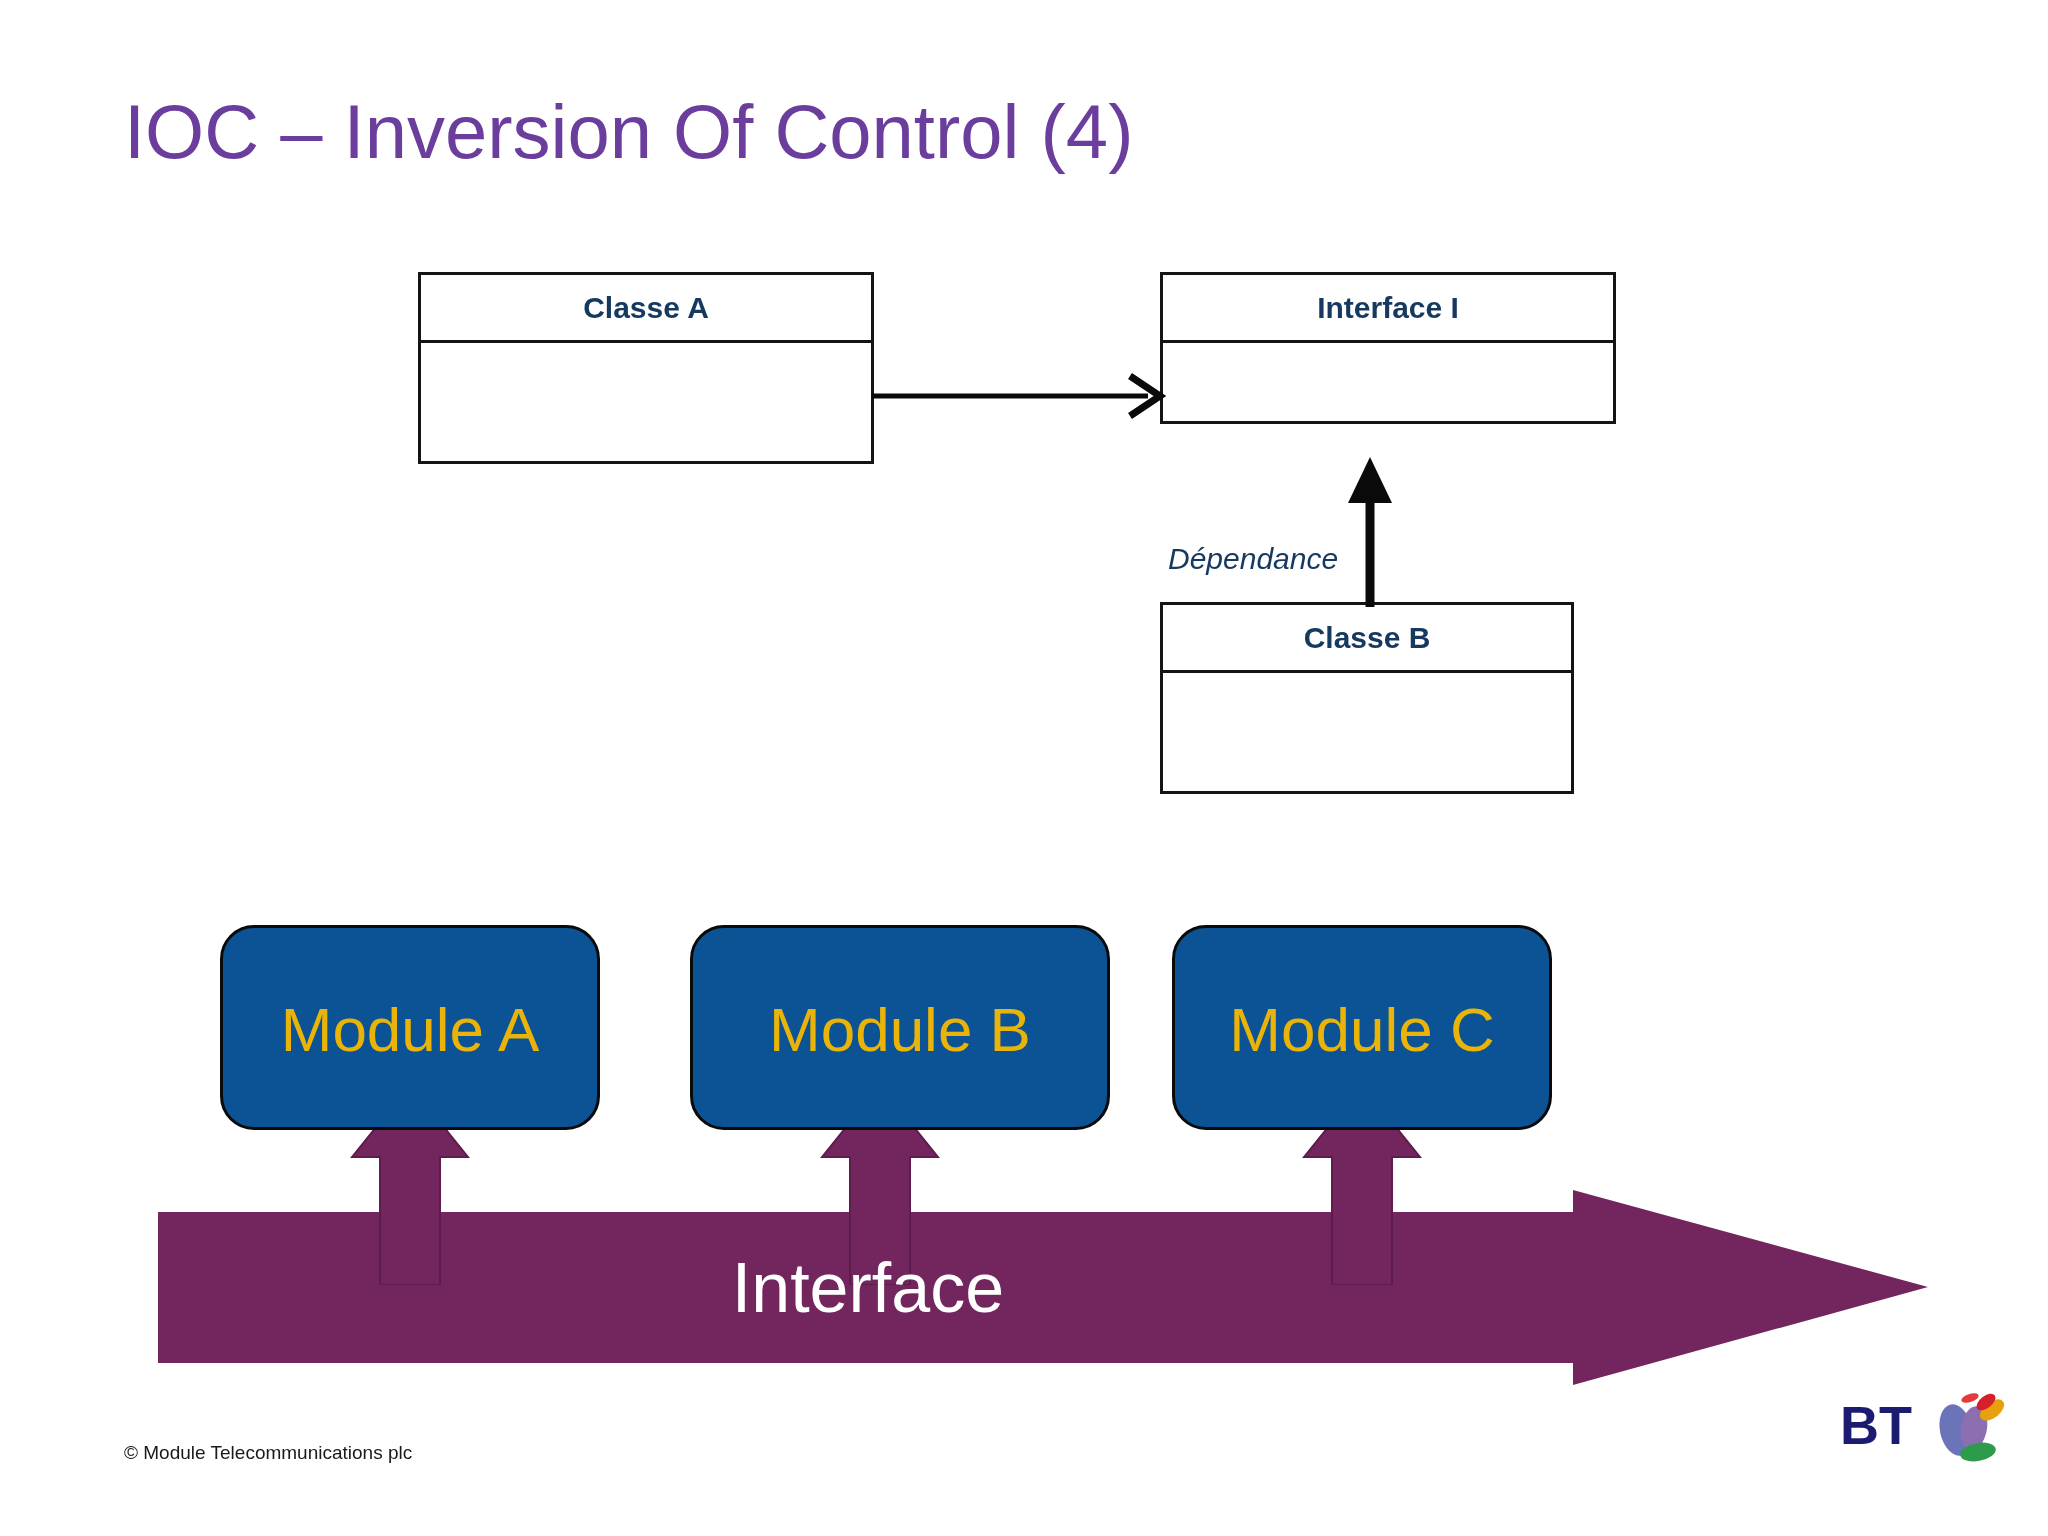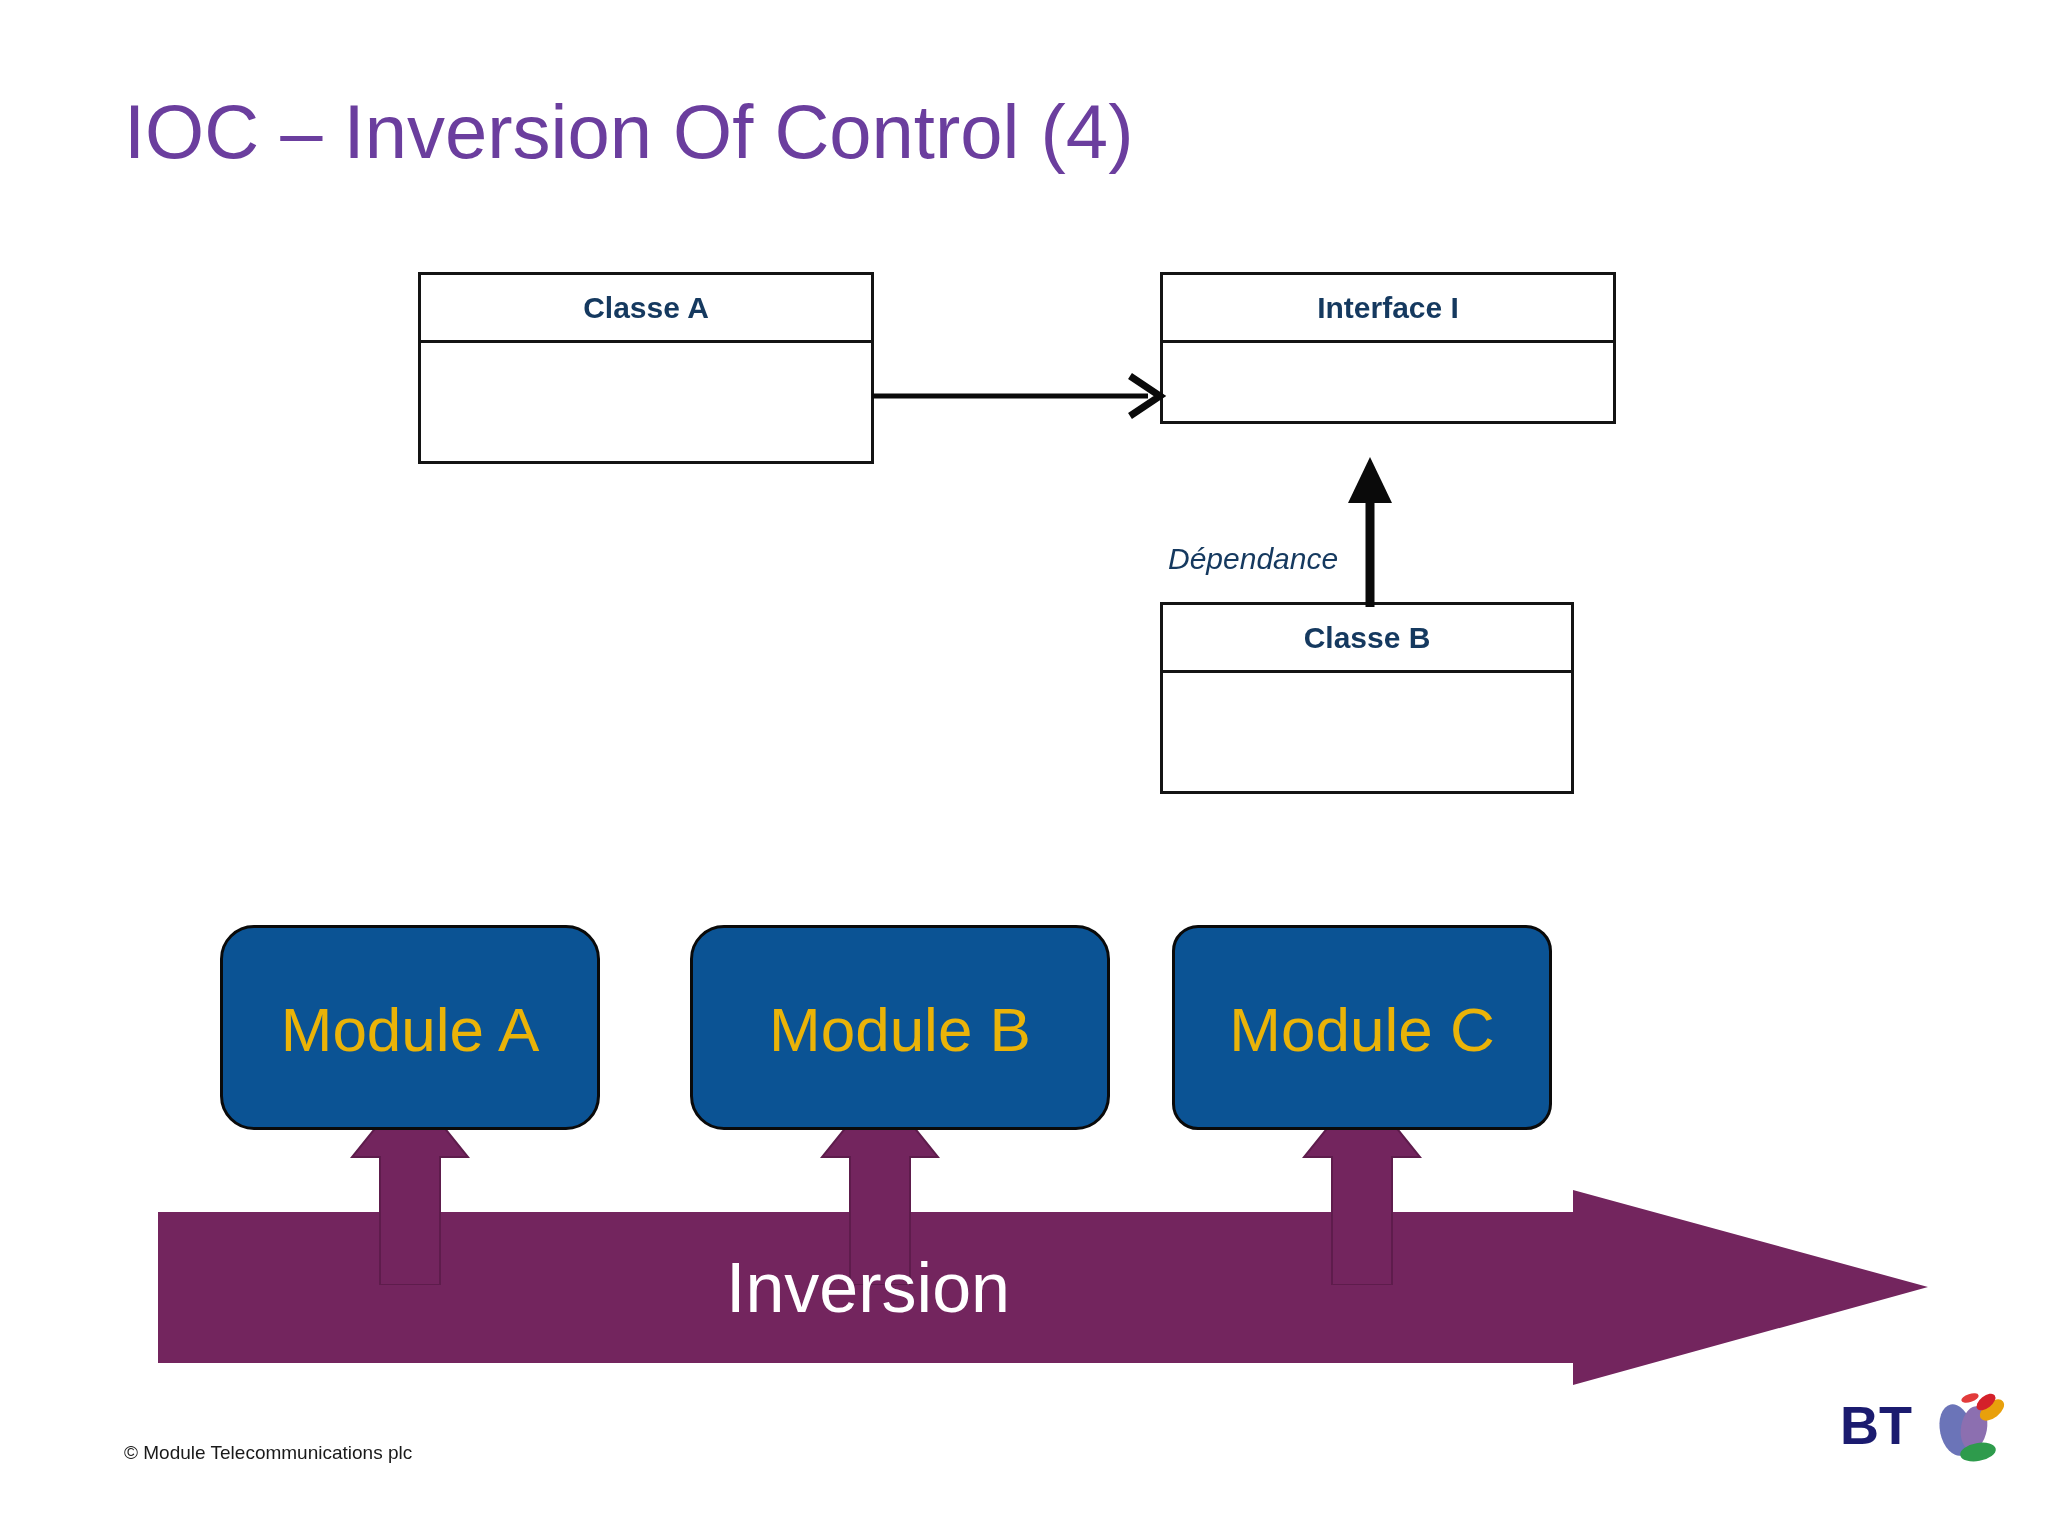--- a/index.html
+++ b/index.html
@@ -103,21 +103,21 @@
   }
   .module-box span {
     font-size: 62px;
     color: #eab308;
     font-weight: 400;
     white-space: nowrap;
     transform: translateY(2px);
   }
   #module-a { left: 220px;  top: 925px; width: 380px; height: 205px; }
   #module-b { left: 690px;  top: 925px; width: 420px; height: 205px; }
-  #module-c { left: 1172px; top: 925px; width: 380px; height: 205px; border-radius: 26px; }
+  #module-c { left: 1172px; top: 925px; width: 380px; height: 205px; }
 
   
   .up-arrow {
     position: absolute;
     width: 120px;
     height: 200px;
     z-index: 2;
   }
   #up-arrow-a { left: 350px;  top: 1085px; }
   #up-arrow-b { left: 820px;  top: 1085px; }
@@ -224,21 +224,21 @@
     <span>Module B</span>
   </div>
   <div class="module-box" id="module-c">
     <span>Module C</span>
   </div>
 
   <svg id="framework-arrow" viewBox="0 0 1770 195" preserveAspectRatio="none">
     <polygon points="0,22 1415,22 1415,0 1770,97 1415,195 1415,173 0,173" fill="#73255E"></polygon>
   </svg>
   <div id="framework-label">
-    <span>Inversion</span>
+    <span>Interface</span>
   </div>
 
   <div id="footer-copyright">© Module Telecommunications plc</div>
 
   <svg id="bt-logo" viewBox="0 0 170 82">
     <text x="0" y="56" font-family="Liberation Sans, sans-serif" font-size="54" font-weight="bold" fill="#1B1B6F">BT</text>
     <g transform="translate(96,6)">
       <ellipse cx="20" cy="36" rx="16" ry="26" fill="#6B74B8" transform="rotate(-12 20 36)"></ellipse>
       <ellipse cx="38" cy="34" rx="13" ry="22" fill="#8C6FB0" transform="rotate(10 38 34)"></ellipse>
       <ellipse cx="42" cy="58" rx="18" ry="9" fill="#2E9B4C" transform="rotate(-10 42 58)"></ellipse>

